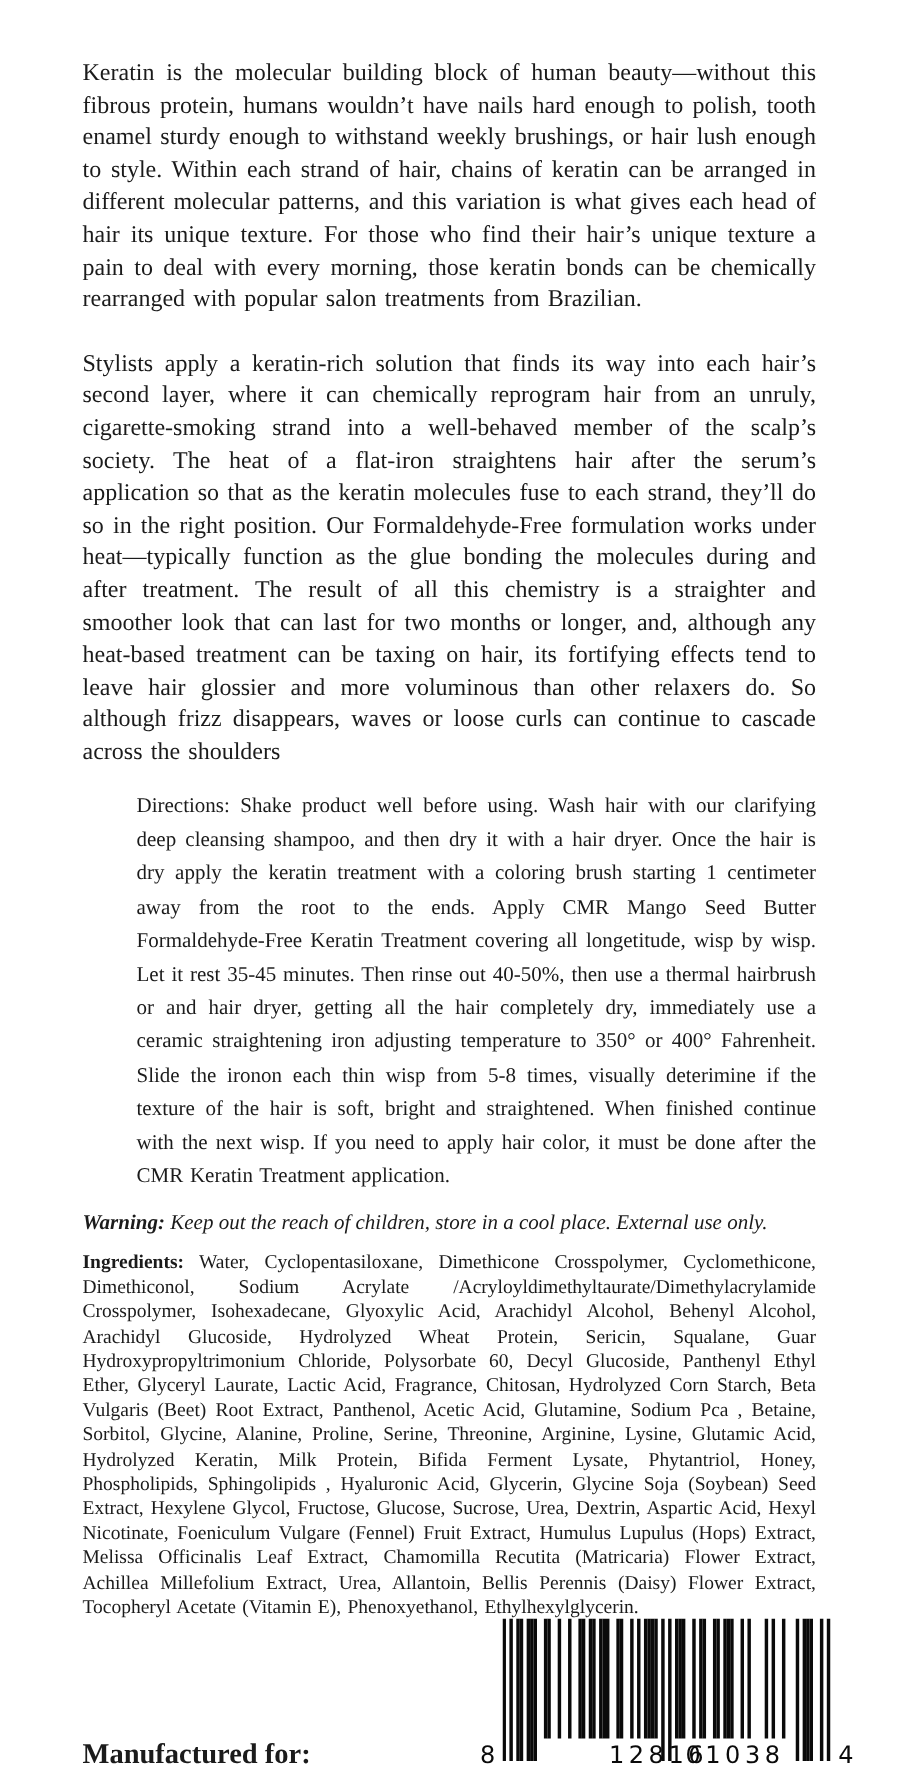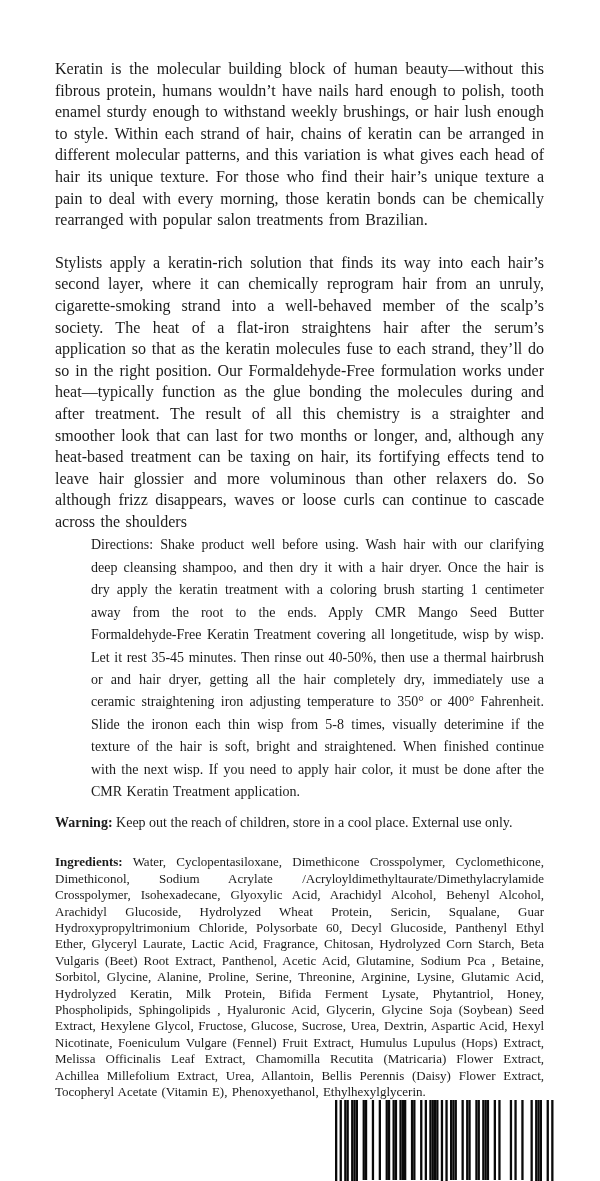--- a/index.html
+++ b/index.html
@@ -8,43 +8,44 @@
     height: 1181px;
     background: #ffffff;
     overflow: hidden;
     font-family: "Liberation Serif", serif;
     color: #1b1b1b;
   }
   .label {
     box-sizing: border-box;
     width: 600px;
     height: 852px;
-    padding: 58px 56px 30px 55px;
+    padding: 38px 56px 30px 55px;
     display: flex;
     flex-direction: column;
   }
   p { margin: 0; text-align: justify; }
   .body-text {
     font-size: 16px;
     line-height: 21.6px;
     margin-bottom: 21px;
     word-spacing: 1.5px;
   }
-  .body-text.second { margin-bottom: 2px; }
+  .body-text.second { margin-bottom: 15px; }
   .directions {
     font-size: 14px;
     line-height: 22.4px;
     margin-bottom: 10px;
     word-spacing: 1px;
     margin-left: 36px;
   }
   .warning {
     font-size: 14px;
     line-height: 19px;
-    margin-bottom: 22px;
+    margin-bottom: 8px;
+    font-style: italic;
   }
   .ingredients {
     font-size: 13px;
     line-height: 16.4px;
     word-spacing: 1px;
   }
   .warning b, .ingredients b { font-weight: bold; }
   .footer {
     margin-top: auto;
     display: flex;

